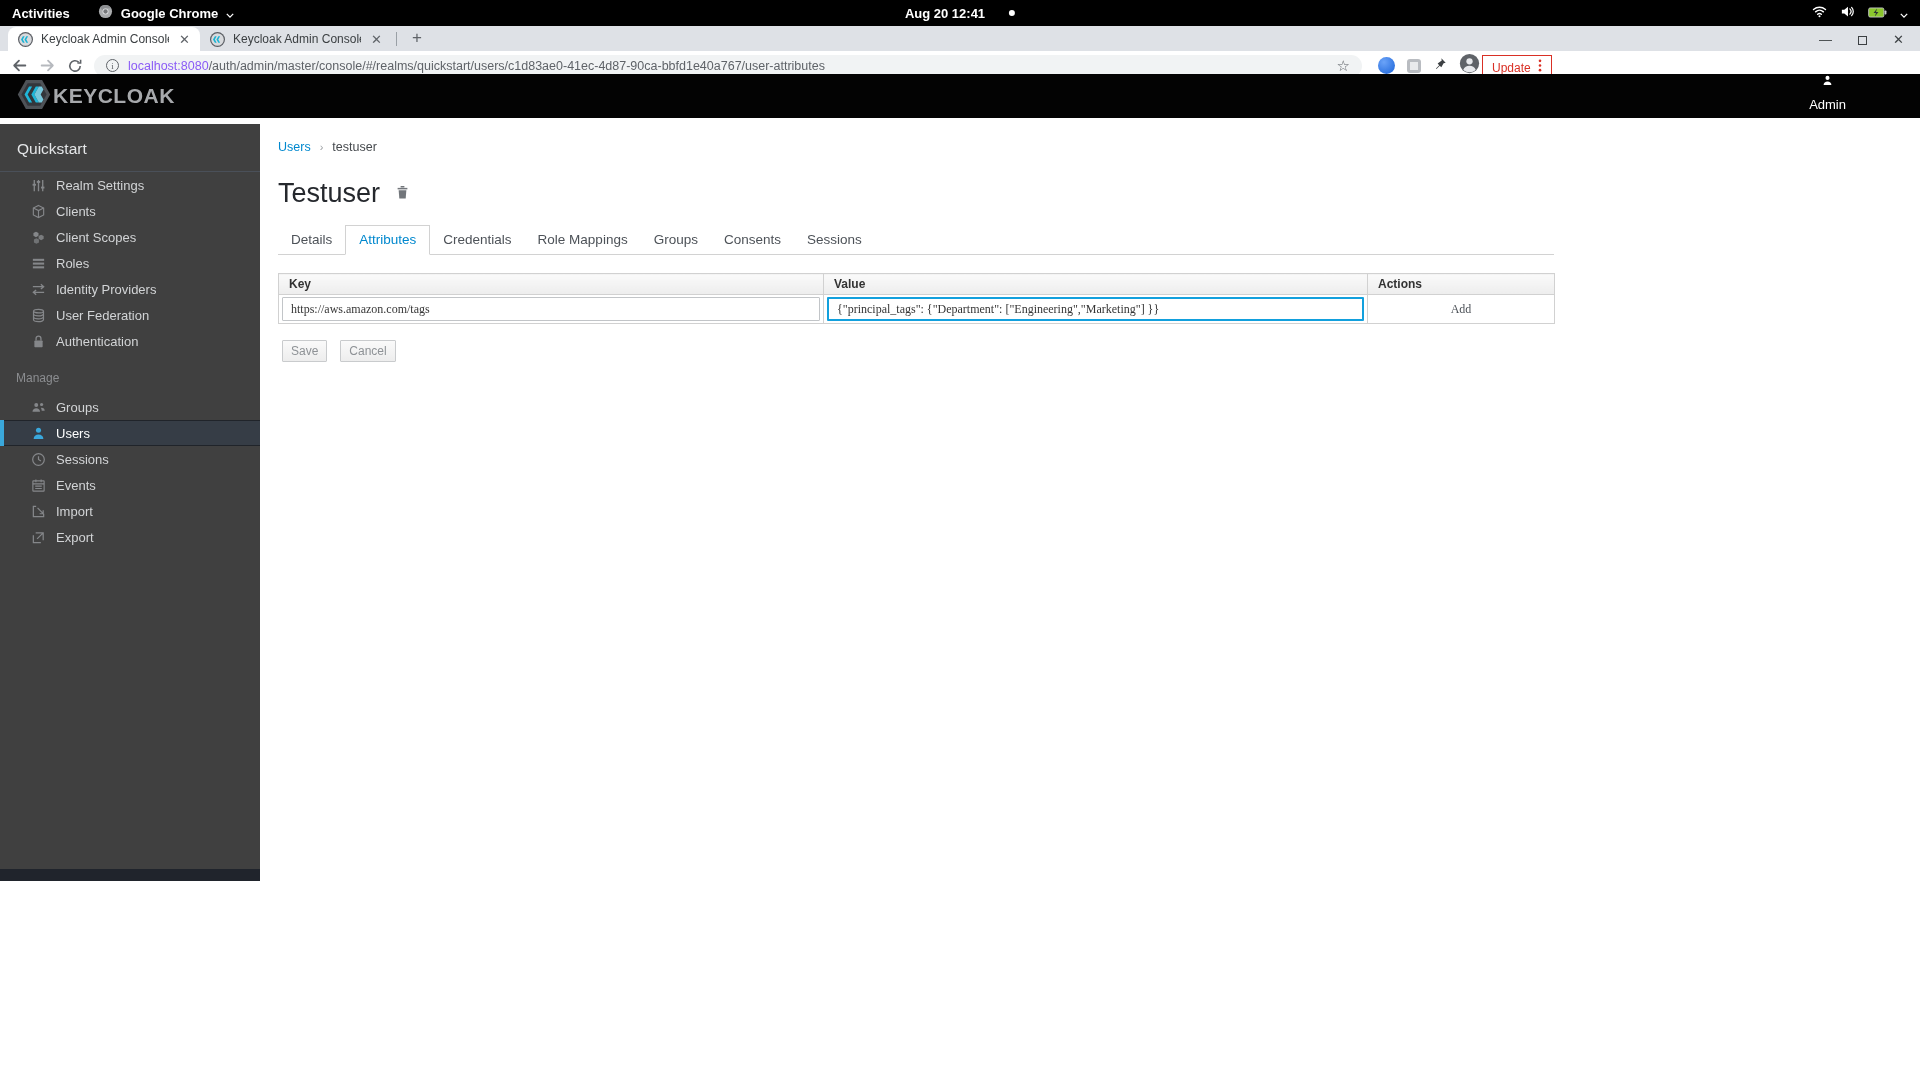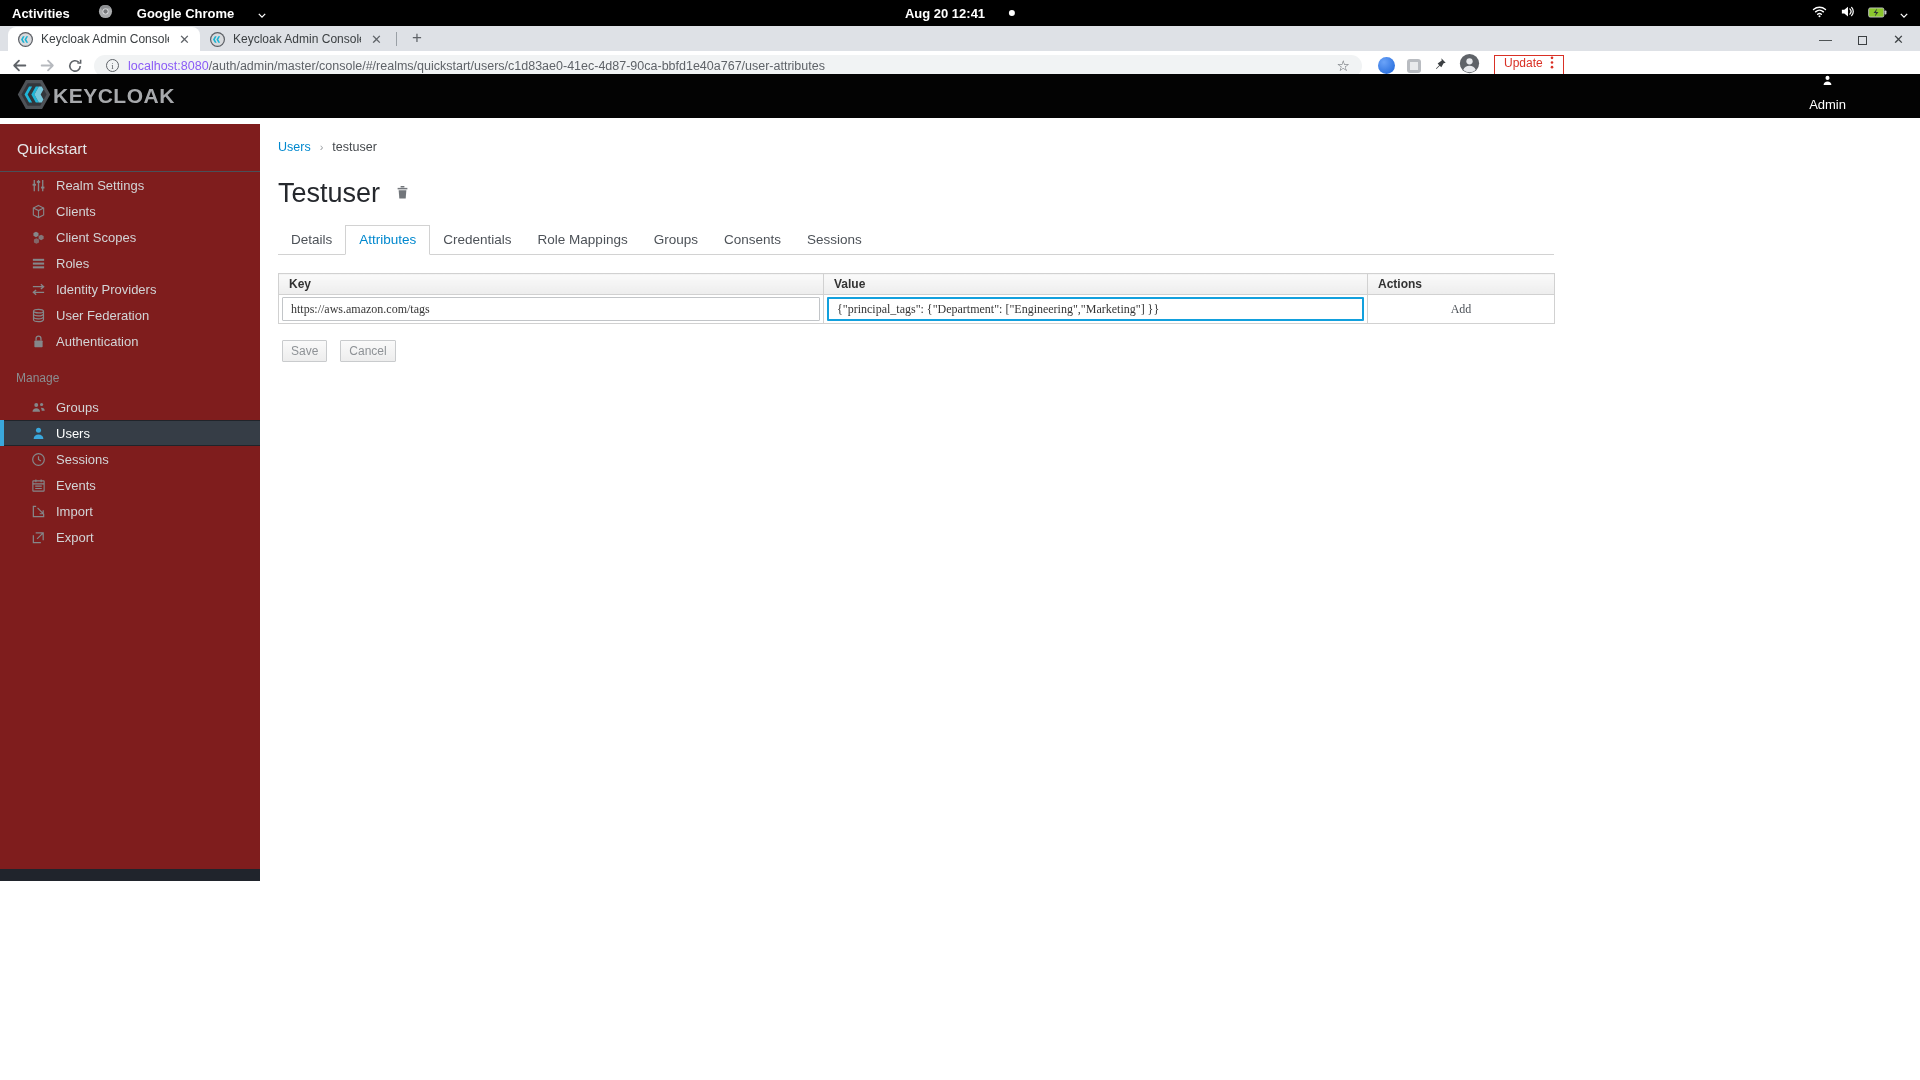--- a/index.html
+++ b/index.html
@@ -4,21 +4,21 @@
 <style>
   * { box-sizing: border-box; margin: 0; padding: 0; }
   html,body { background:#fff; }
   .screen{position:relative;width:1920px;height:1080px;background:#fff;overflow:hidden;
           font-family:"Liberation Sans",sans-serif;-webkit-font-smoothing:antialiased;}
 
   
   .gnome{position:absolute;top:0;left:0;width:100%;height:26px;background:#000;color:#fff;
          display:flex;align-items:center;font-size:13px;font-weight:600;}
   .gnome-left{display:flex;align-items:center;gap:28px;padding-left:12px;}
-  .appmenu{display:flex;align-items:center;gap:24px;}
+  .appmenu{display:flex;align-items:center;gap:8px;}
   .gnome-center{position:absolute;left:50%;transform:translateX(-50%);display:flex;align-items:center;gap:24px;}
   .notif-dot{width:6px;height:6px;border-radius:50%;background:#fff;}
   .gnome-right{margin-left:auto;display:flex;align-items:center;gap:13px;padding-right:12px;}
 
   
   .tabstrip{position:absolute;top:26px;left:0;width:100%;height:25px;background:#dee1e6;
             display:flex;align-items:flex-end;padding-left:8px;}
   .tab{width:192px;height:24px;display:flex;align-items:center;gap:8px;padding:0 8px 0 10px;
        font-size:12px;color:#3c4043;border-radius:8px 8px 0 0;}
   .tab.active{background:#fff;}
@@ -43,31 +43,31 @@
   .url{white-space:nowrap;overflow:hidden;}
   .url-host{color:#8b5cf6;}
   .url-path{color:#5f6368;}
   .star{margin-left:auto;color:#5f6368;font-size:15px;}
   .ext-area{display:flex;align-items:center;gap:12px;margin-left:14px;}
   .ext-blue{width:17px;height:17px;border-radius:50%;
             background:radial-gradient(circle at 35% 30%, #6ba3f8, #1a63d8);}
   .ext-gray{width:14px;height:14px;border-radius:3px;background:#b9bcc1;position:relative;}
   .ext-gray::after{content:"";position:absolute;left:3px;top:3px;width:8px;height:8px;background:#e9eaec;}
   .update-pill{height:21px;border:1.5px solid #d93025;border-radius:0;color:#d93025;
-               display:flex;align-items:flex-start;gap:7px;padding:0 9px;font-size:12px;margin-left:12px;}
+               display:flex;align-items:flex-end;gap:7px;padding:0 9px;font-size:12px;}
 
   
   .kcheader{position:absolute;top:74px;left:0;width:100%;height:44px;background:#030303;
             display:flex;padding:0 16px;}
   .brand{display:flex;align-items:center;gap:1px;}
   .brandtext{color:#a7a9ac;font-weight:700;font-size:21px;letter-spacing:.5px;}
   .usermenu{margin-left:auto;display:flex;align-items:center;gap:7px;color:#fff;font-size:13px;margin-right:58px;flex-direction:column;}
 
   
-  .sidebar{position:absolute;top:124px;left:0;width:292px;height:757px;background:#7f1d1d;color:#d2d4d6;}
+  .sidebar{position:absolute;top:124px;left:0;width:292px;height:757px;background:#404040;color:#d2d4d6;}
   .realm-row{display:flex;align-items:center;justify-content:space-between;padding:16px 20px 13px 17px;color:#b9bcbf;}
   .realm-name{font-size:15.5px;color:#e4e6e8;}
   .sidebar-divider{height:1px;background:#4a5059;}
   .section-label{color:#8b8d90;font-size:12px;padding:17px 0 9px 16px;}
   .nav-item{display:flex;align-items:center;height:26px;padding-left:26px;gap:9px;font-size:13px;
             border-left:4px solid transparent;color:#d2d4d6;cursor:default;}
   .nav-icon{width:17px;display:flex;justify-content:center;color:#85878a;}
   .nav-item.selected{background:#363d46;border-left-color:#3aa8dc;color:#fff;
                      box-shadow:inset 0 1px 0 #20242a, inset 0 -1px 0 #20242a;}
   .nav-item.selected .nav-icon{color:#3aa8dc;}

